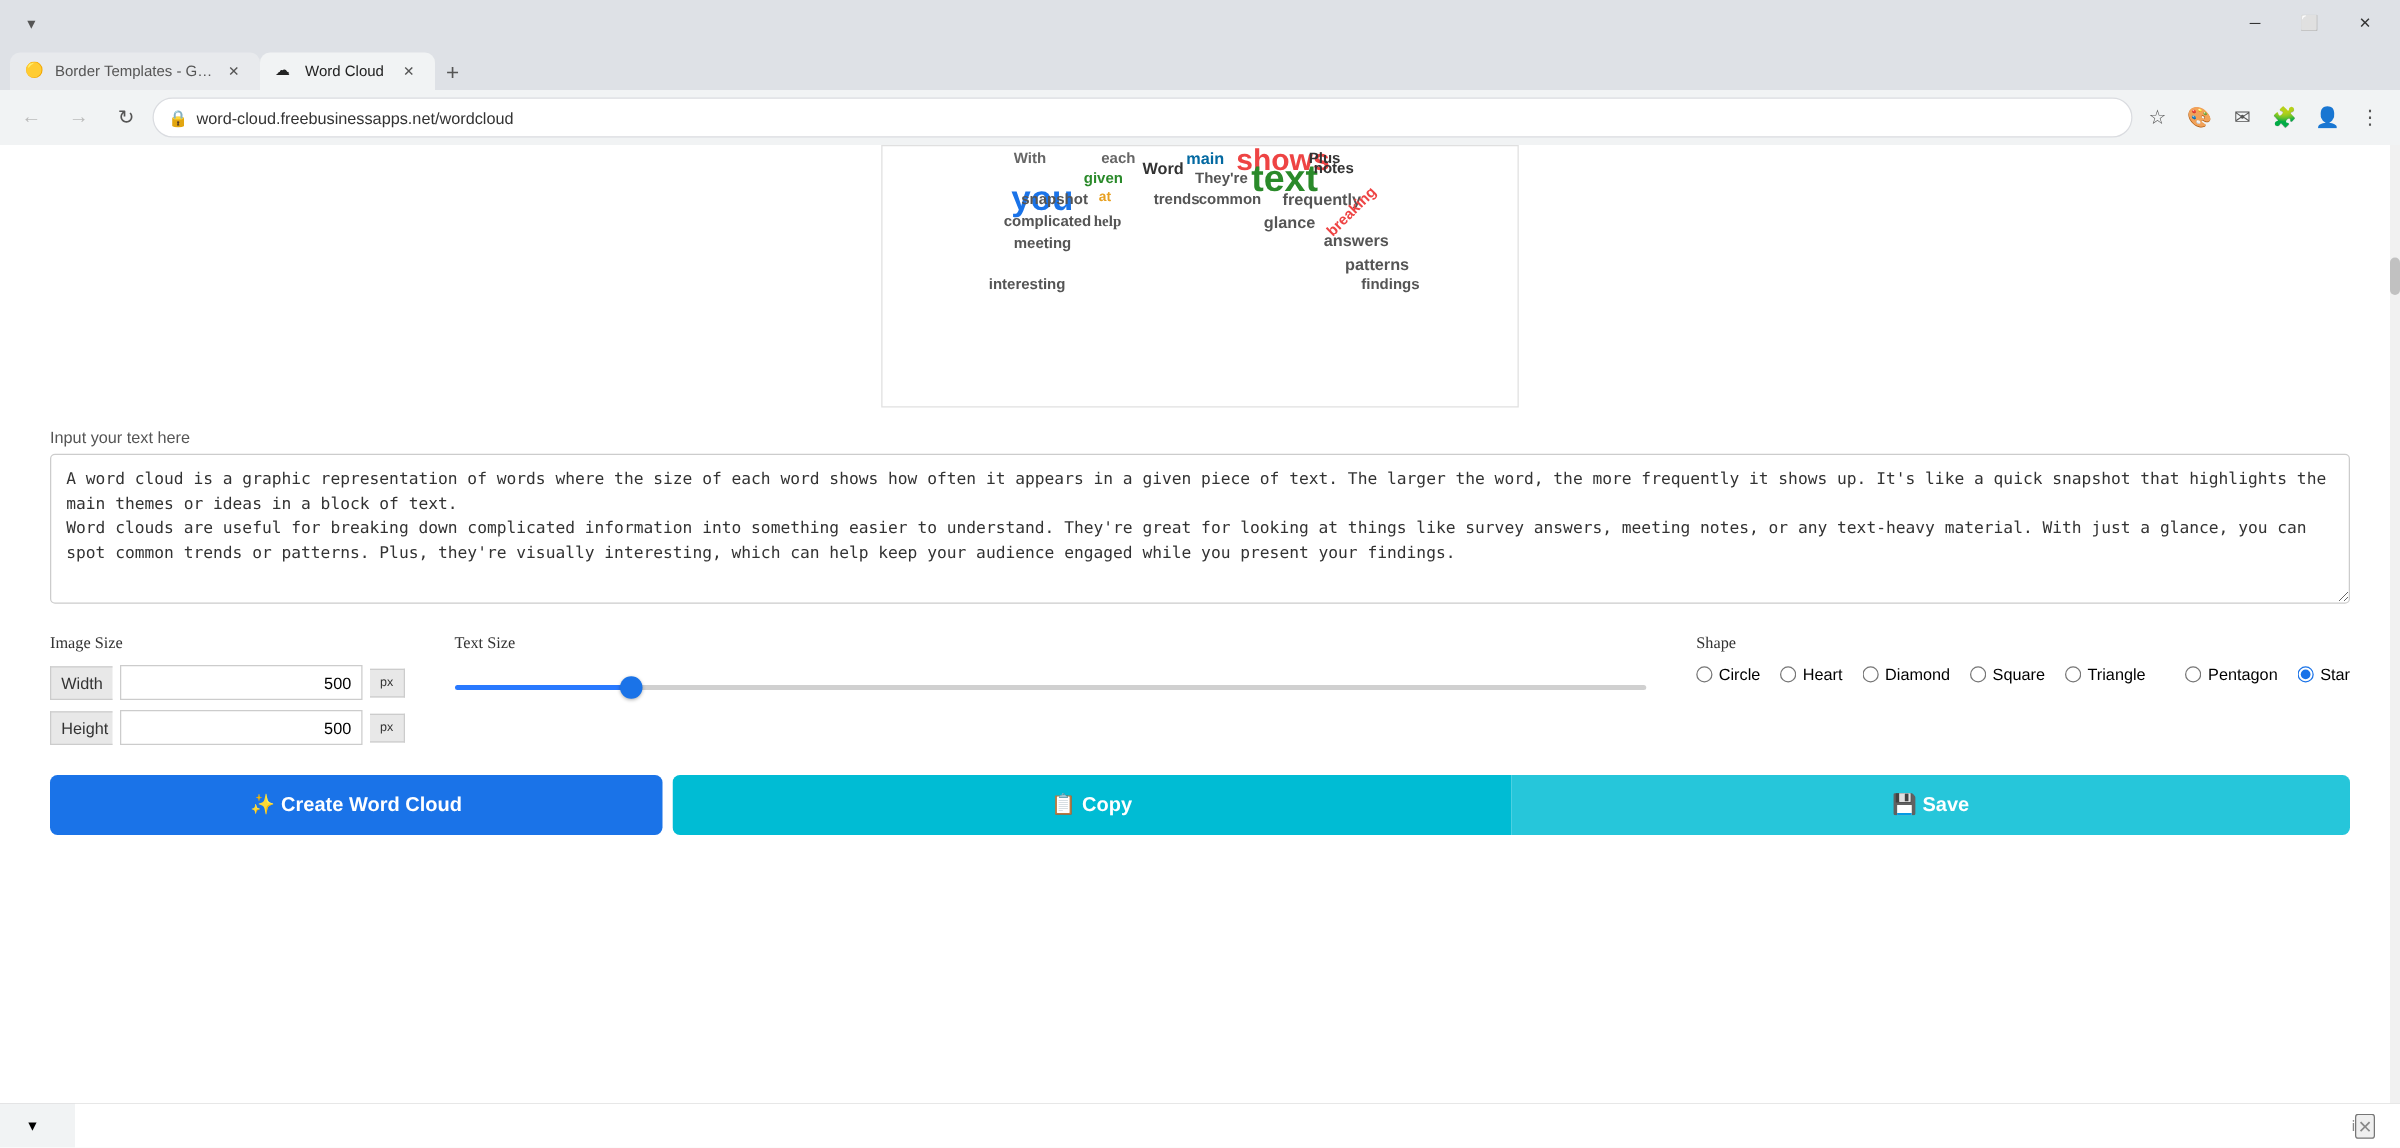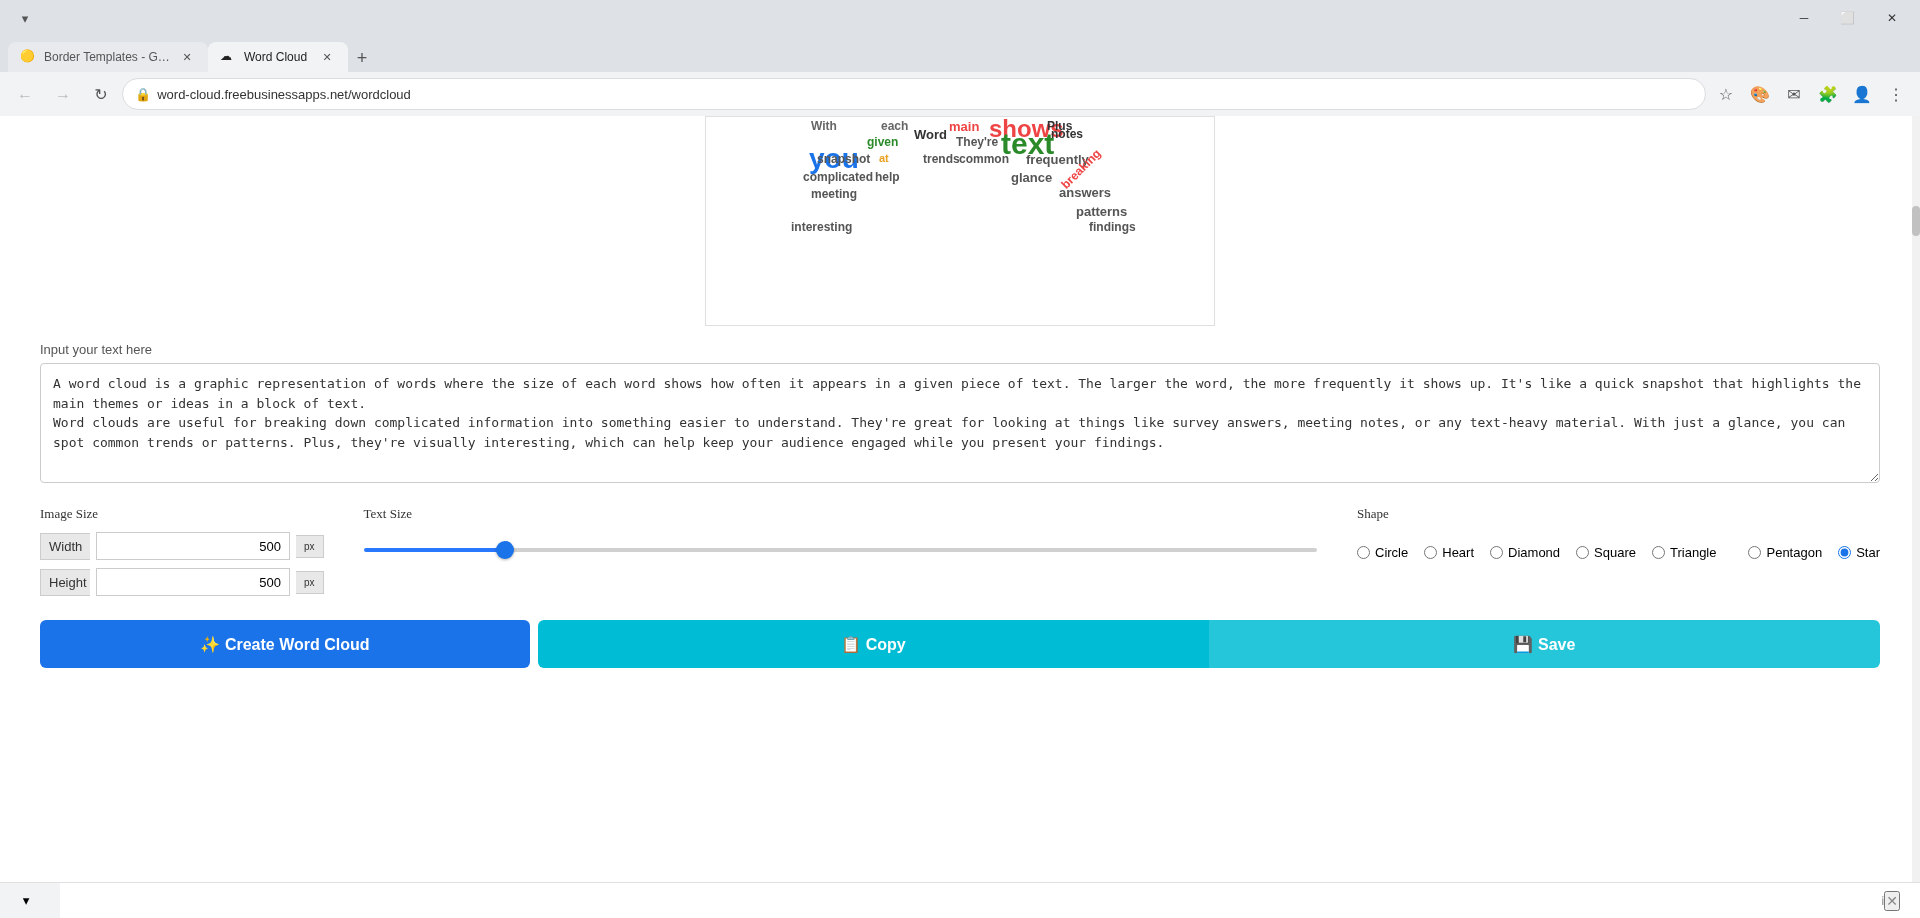--- a/index.html
+++ b/index.html
@@ -324,21 +324,20 @@
       flex-wrap: wrap;
       gap: 6px 16px;
     }
 
     .shape-option {
       display: flex;
       align-items: center;
       gap: 5px;
       font-size: 13px;
       cursor: pointer;
-      margin-top: 13px;
     }
 
     .shape-option input[type="radio"] {
       cursor: pointer;
       accent-color: #1a73e8;
     }
 
     
     .buttons-section {
       display: flex;
@@ -533,36 +532,36 @@
 <div class="page-outer">
   <div class="left-sidebar-empty"></div>
 
   <div style="padding: 0 40px 0 40px; background: white; position: relative;">
 
     <div class="wordcloud-preview">
       <div class="wordcloud-canvas" id="wordcloud-canvas">
 
       <span class="word" style="left: 105px; top: 2px; font-size: 12px; color: rgb(102, 102, 102);">With</span>
           <span class="word" style="left: 175px; top: 2px; font-size: 12px; color: rgb(102, 102, 102);">each</span>
-          <span class="word" style="left: 243px; top: 2px; font-size: 13px; color: #ef4444;">main</span>
+          <span class="word" style="left: 243px; top: 2px; font-size: 13px; color: #0369a1;">main</span>
           <span class="word" style="left: 283px; top: -2px; font-size: 24px; color: rgb(238, 68, 68);">shows</span>
           <span class="word" style="left: 341px; top: 2px; font-size: 12px; color: rgb(51, 51, 51);">Plus</span>
           <span class="word" style="left: 103px; top: 26px; font-size: 28px; color: rgb(26, 115, 232);">you</span>
           <span class="word" style="left: 161px; top: 18px; font-size: 12px; color: rgb(42, 138, 42);">given</span>
           <span class="word" style="left: 208px; top: 10px; font-size: 13px; color: rgb(51, 51, 51);">Word</span>
           <span class="word" style="left: 250px; top: 18px; font-size: 12px; color: rgb(85, 85, 85);">They're</span>
           <span class="word" style="left: 295px; top: 10px; font-size: 30px; color: rgb(42, 138, 42);">text</span>
           <span class="word" style="left: 345px; top: 10px; font-size: 12px; color: rgb(51, 51, 51);">notes</span>
           <span class="word" style="left: 111px; top: 35px; font-size: 12px; color: rgb(85, 85, 85);">snapshot</span>
           <span class="word" style="left: 173px; top: 35px; font-size: 11px; color: rgb(232, 160, 32);">at</span>
           <span class="word" style="left: 217px; top: 35px; font-size: 12px; color: rgb(85, 85, 85);">trends</span>
           <span class="word" style="left: 253px; top: 35px; font-size: 12px; color: rgb(85, 85, 85);">common</span>
           <span class="word" style="left: 320px; top: 35px; font-size: 13px; color: rgb(85, 85, 85);">frequently</span>
           <span class="word" style="left: 97px; top: 53px; font-size: 12px; color: rgb(85, 85, 85);">complicated</span>
-          <span class="word" style="left: 169px; top: 53px; font-size: 12px; color: rgb(85, 85, 85);">help</span>
+          <span class="word" style="left: 169px; top: 53px; font-size: 12px; color: rgb(85, 85, 85); font-family: Liberation Serif, serif;">help</span>
           <span class="word" style="left: 305px; top: 53px; font-size: 13px; color: rgb(85, 85, 85);">glance</span>
           <span class="word" style="left: 350px; top: 45px; font-size: 12px; color: rgb(238, 68, 68); transform: rotate(-45deg);">breaking</span>
           <span class="word" style="left: 105px; top: 70px; font-size: 12px; color: rgb(85, 85, 85);">meeting</span>
           <span class="word" style="left: 353px; top: 68px; font-size: 13px; color: rgb(85, 85, 85);">answers</span>
           <span class="word" style="left: 85px; top: 87px; font-size: 12px; color: rgb(85, 85, 85); margin-top: 16px;">interesting</span>
           <span class="word" style="left: 370px; top: 87px; font-size: 13px; color: rgb(85, 85, 85);">patterns</span>
           <span class="word" style="left: 383px; top: 103px; font-size: 12px; color: rgb(85, 85, 85);">findings</span>
         </div>
     </div>
 

